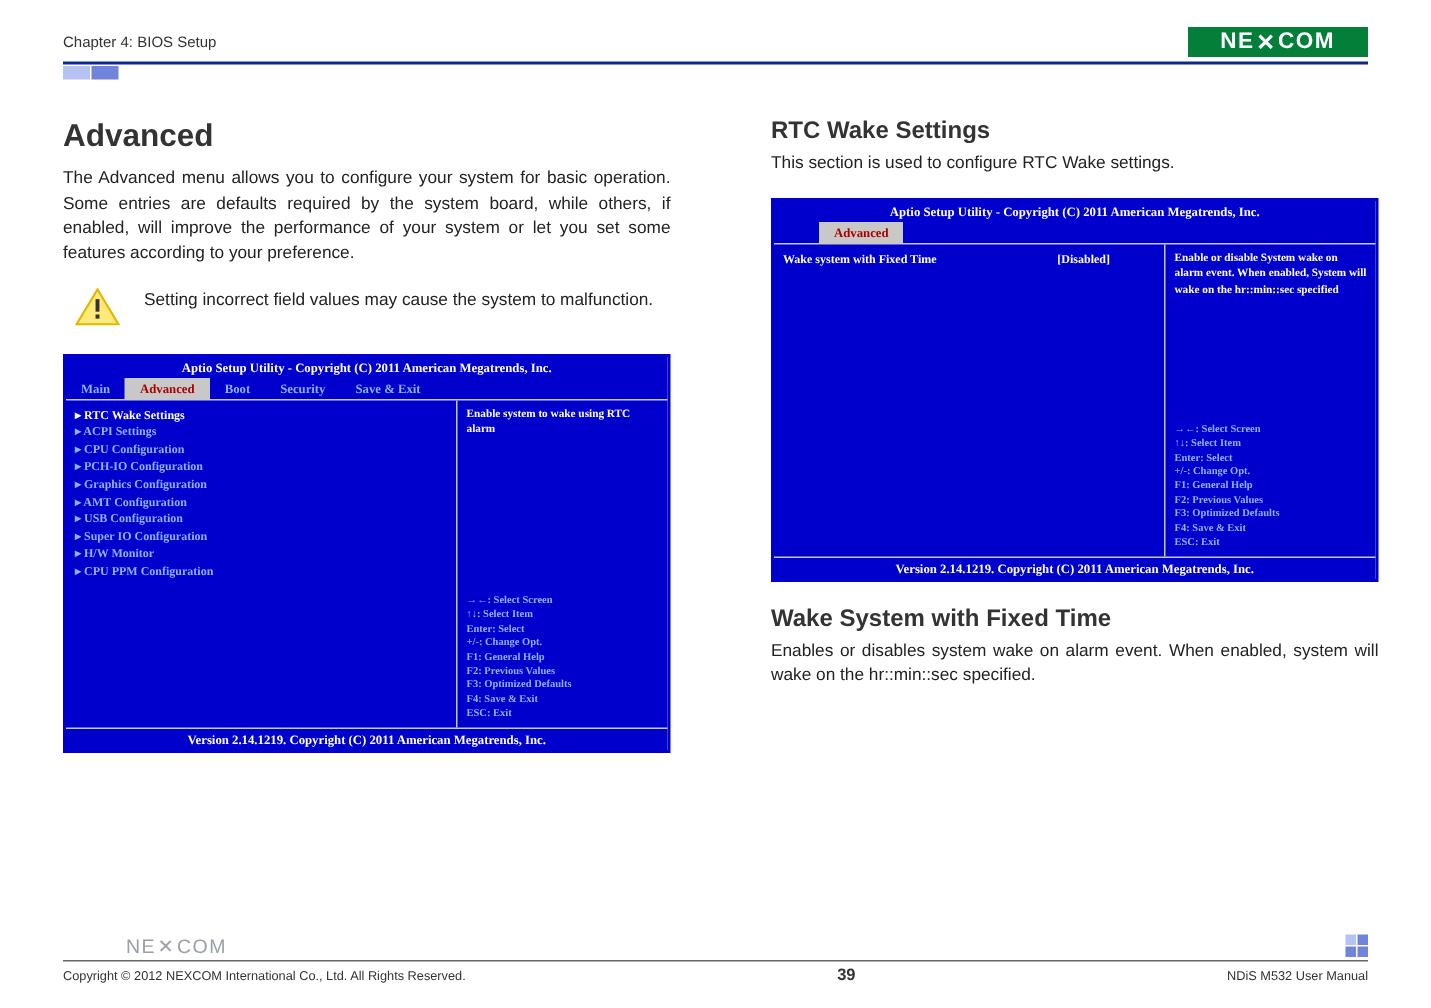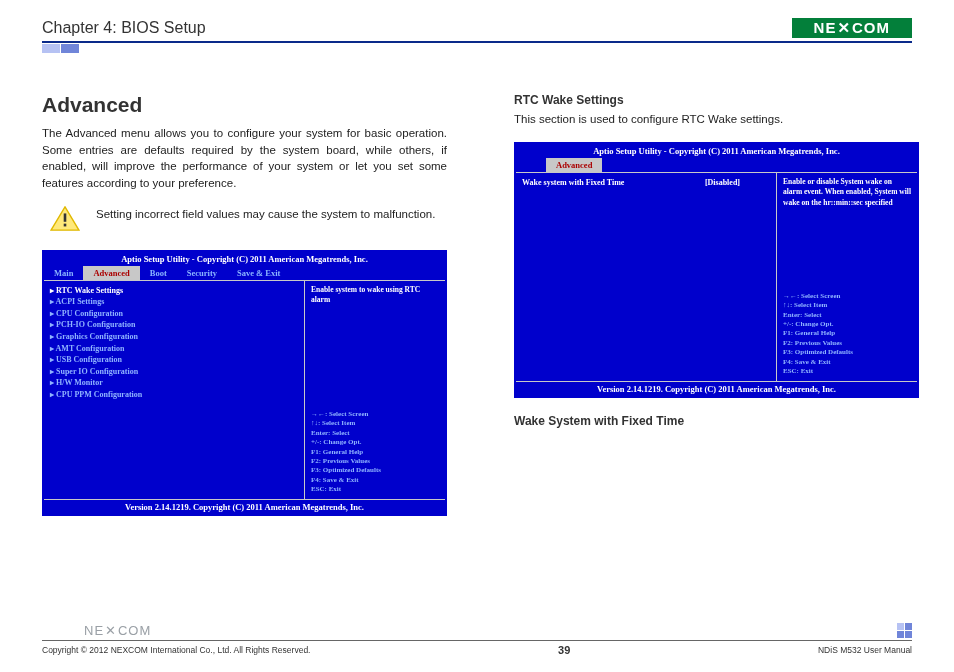--- a/index.html
+++ b/index.html
@@ -6,35 +6,35 @@
   body {
     width: 954px;
     height: 672px;
     font-family: "Segoe UI", Arial, sans-serif;
     background: #fff;
     position: relative;
     padding: 18px 42px 0 42px;
     color: #222;
   }
   .header { display: flex; justify-content: space-between; align-items: center; height: 20px; }
-  .chapter { font-size: 16px; color: #333; text-align: right; }
+  .chapter { font-size: 10px; color: #333; text-align: right; }
   .logo { display: flex; align-items: center; }
   .logo-box { background: #037f3a; color: #fff; font-weight: bold; font-size: 15px; padding: 1px 22px; letter-spacing: 1px; display:flex; align-items:flex-start; gap:1px; }
   .logo-box .x { color:#fff; }
   .header-rule { margin-top: 3px; border: none; border-top: 2px solid #0a2a8a; }
   .tab-strip { margin-top: 1px; display:flex; }
   .tab-strip .sq { width: 18px; height: 9px; margin-right: 1px; }
   .sq.light { background:#b6c2f3; }
   .sq.mid { background:#7085d9; }
 
-  .columns { display: flex; gap: 67px; margin-top: 40px; }
+  .columns { display: flex; gap: 67px; margin-top: 26px; }
   .col { flex: 1 1 0; }
 
   h1 { font-size: 21px; font-weight: 700; color:#333; margin-bottom: 8px; }
-  h2 { font-size: 12px; font-weight: 700; color:#333; margin-bottom: 4px; }
+  h2 { font-size: 16px; font-weight: 700; color:#333; margin-bottom: 4px; }
   p.body { font-size: 11.5px; line-height: 1.45; text-align: justify; color:#222; }
 
   .warn-row { display:flex; align-items:flex-start; gap:16px; margin: 14px 0 18px 0; padding-left: 8px;}
   .warn-icon { width: 30px; height: 26px; flex-shrink:0; }
   .warn-text { font-size: 11.5px; line-height:1.4; }
 
   
   .bios { border: 2px solid #0000cc; width: 405px; font-family: "Times New Roman", serif; font-size: 8px; color:#fff; }
   .bios-title { background:#0000cc; text-align:center; padding:2px 0; font-weight:bold; font-size:8.5px; }
   .bios-tabs { display:flex; background:#0000cc; font-weight:bold; font-size:8.5px; color:#8ab4ff; }
@@ -155,20 +155,21 @@
 F2: Previous Values
 F3: Optimized Defaults
 F4: Save &amp; Exit
 ESC: Exit</div>
         </div>
       </div>
       <div class="bios-foot">Version 2.14.1219. Copyright (C) 2011 American Megatrends, Inc.</div>
     </div>
 
     <h2 style="margin-top:16px">Wake System with Fixed Time</h2>
+    <p class="body">Enables or disables system wake on alarm event. When enabled, system will wake on the hr::min::sec specified.</p>
   </div>
 </div>
 
 <div class="footer">
   <div class="footer-logo">NE<span>✕</span>COM</div>
   <hr class="footer-rule">
   <div class="footer-row">
     <span>Copyright © 2012 NEXCOM International Co., Ltd. All Rights Reserved.</span>
     <span class="page">39</span>
     <span>NDiS M532 User Manual</span>

